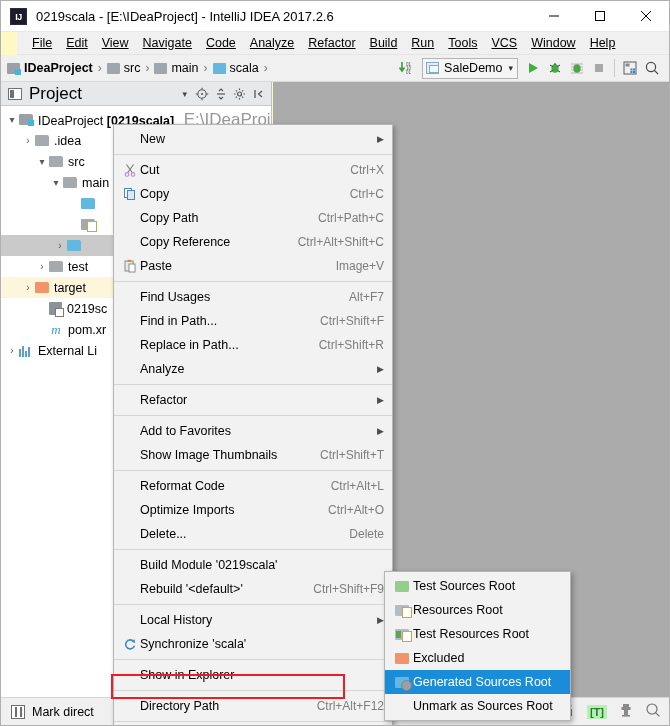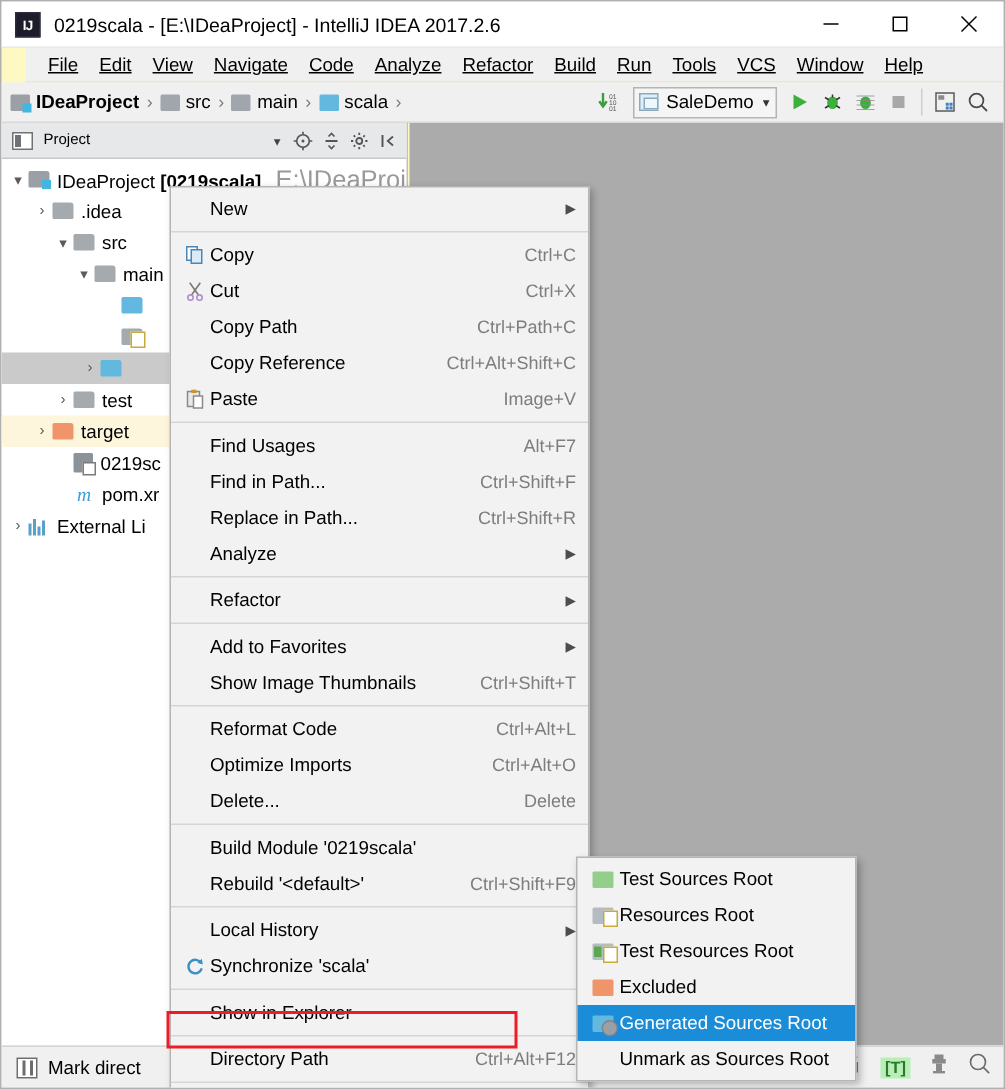--- a/index.html
+++ b/index.html
@@ -101,21 +101,21 @@
     display: flex; align-items: center; padding: 0 4px 0 7px;
     border-bottom: 1px solid #c6c8ca;
   }
   .tw-ico {
     width: 14px; height: 12px; margin-right: 7px; position: relative;
     border: 1px solid #6e7276; background: #fff;
   }
   .tw-ico:before {
     content: ""; position: absolute; left: 1px; top: 1px; width: 4px; height: 8px; background: #6e7276;
   }
-  .tw-title { font-size: 10px; color: #000; }
+  .tw-title { font-size: 17px; color: #000; }
   .tw-actions { margin-left: auto; display: flex; align-items: center; gap: 2px; }
   .tw-act { width: 17px; height: 17px; display: flex; align-items: center; justify-content: center; }
   .tw-caret { font-size: 9px; color: #444; margin-right: 4px; }
 
   .tree { padding-top: 3px; font-size: 12.5px; color: #000; }
   .trow {
     height: 21px; display: flex; align-items: center; white-space: nowrap;
     padding-left: 4px;
   }
   .trow.selected { background: #cacaca; }
@@ -510,39 +510,39 @@
     <div class="mi">
       <span class="mi-ico"></span>
       <span class="mi-label">New</span>
       <span class="mi-arrow">▶</span>
     </div>
     <div class="msep"></div>
 
     <div class="mi">
       <span class="mi-ico">
         <svg width="14" height="14" viewBox="0 0 14 14">
-            <rect x="1.5" y="1.5" width="7" height="9" fill="#fff" stroke="#4a87b8" stroke-width="1"></rect>
-            <rect x="4.5" y="3.5" width="7" height="9" fill="#dceaf5" stroke="#4a87b8" stroke-width="1"></rect>
-          </svg>
-      </span>
-      <span class="mi-label">Copy</span>
-      <span class="mi-key">Ctrl+C</span>
-    </div>
-
-    <div class="mi">
-      <span class="mi-ico">
-        <svg width="14" height="14" viewBox="0 0 14 14">
             <line x1="3.5" y1="1.5" x2="9.5" y2="10" stroke="#7a7a7a" stroke-width="1.1"></line>
             <line x1="10.5" y1="1.5" x2="4.5" y2="10" stroke="#7a7a7a" stroke-width="1.1"></line>
             <circle cx="4" cy="11.4" r="1.8" fill="none" stroke="#b48fd0" stroke-width="1.1"></circle>
             <circle cx="10" cy="11.4" r="1.8" fill="none" stroke="#b48fd0" stroke-width="1.1"></circle>
           </svg>
       </span>
       <span class="mi-label">Cut</span>
       <span class="mi-key">Ctrl+X</span>
+    </div>
+
+    <div class="mi">
+      <span class="mi-ico">
+        <svg width="14" height="14" viewBox="0 0 14 14">
+            <rect x="1.5" y="1.5" width="7" height="9" fill="#fff" stroke="#4a87b8" stroke-width="1"></rect>
+            <rect x="4.5" y="3.5" width="7" height="9" fill="#dceaf5" stroke="#4a87b8" stroke-width="1"></rect>
+          </svg>
+      </span>
+      <span class="mi-label">Copy</span>
+      <span class="mi-key">Ctrl+C</span>
     </div>
 
     <div class="mi">
       <span class="mi-ico"></span>
       <span class="mi-label">Copy Path</span>
       <span class="mi-key">Ctrl+Path+C</span>
     </div>
 
     <div class="mi">
       <span class="mi-ico"></span>

